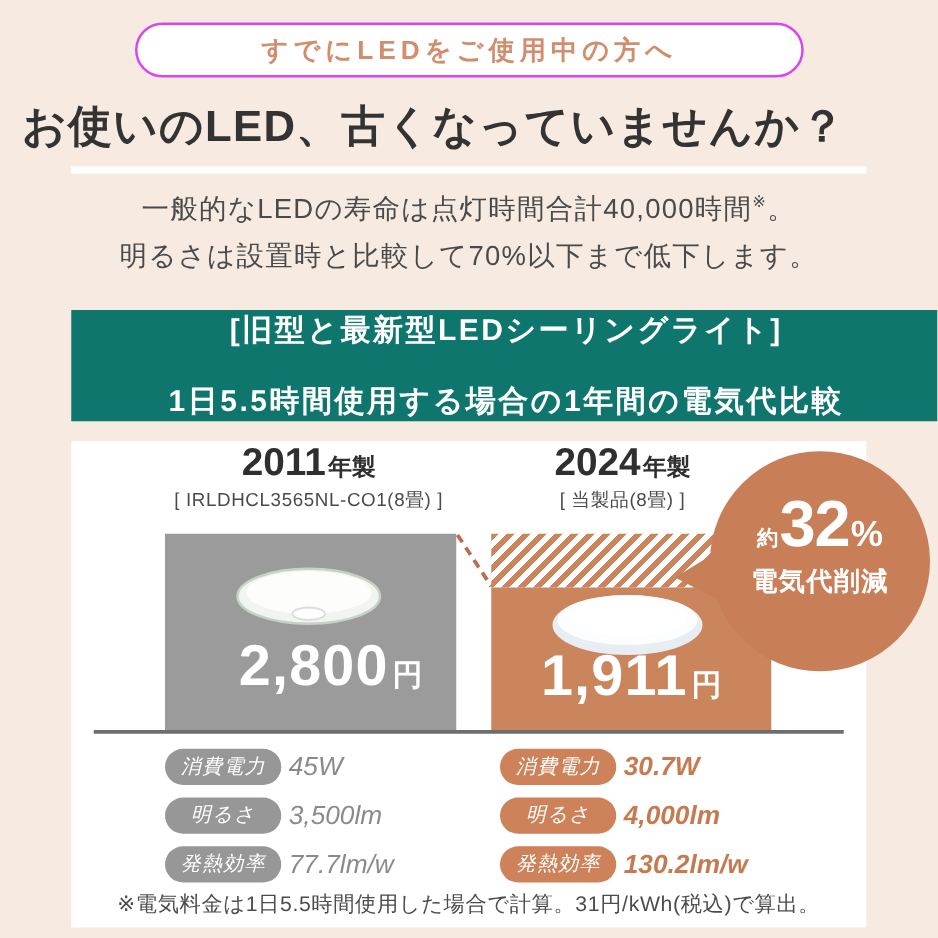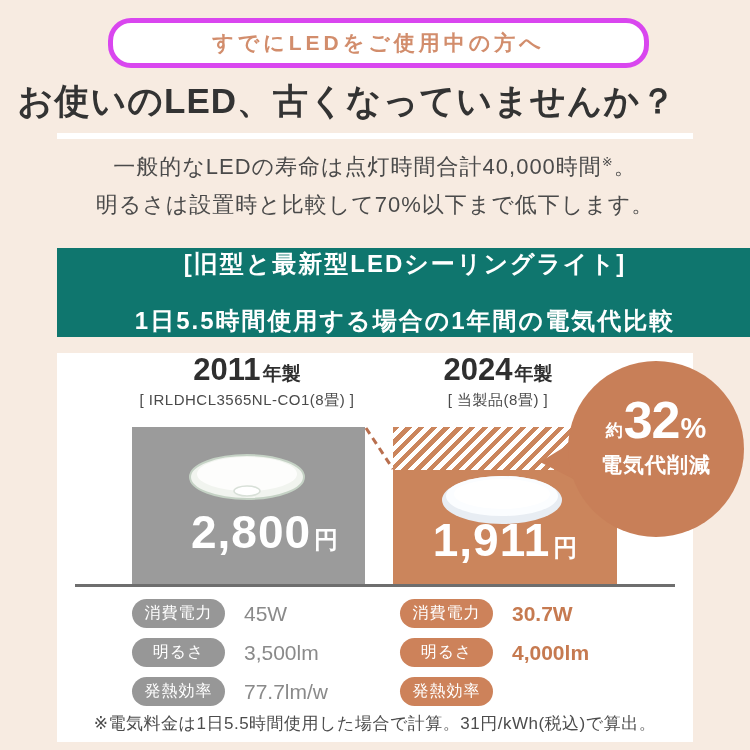--- a/index.html
+++ b/index.html
@@ -4,21 +4,21 @@
 <style>
   html,body{margin:0;padding:0;background:#f7ebe1;}
   #canvas{
     position:relative;width:750px;height:750px;overflow:hidden;
     background:#f7ebe1;
     font-family:"Liberation Sans","DejaVu Sans",sans-serif;
   }
   
   .top-pill{
     position:absolute;left:108px;top:18px;width:531px;height:40px;
-    background:#ffffff;border:5px solid #d946ef;border-radius:23px;
+    background:#ffffff;border:2px solid #d946ef;border-radius:23px;
     display:flex;align-items:center;justify-content:center;
   }
   .top-pill span{color:#d28d6c;font-size:21px;font-weight:600;letter-spacing:4px;}
   
   .heading{
     position:absolute;left:0;top:78px;width:694px;margin:0;
     text-align:center;font-size:35px;font-weight:bold;color:#333333;letter-spacing:1px;
   }
   .heading-underline{position:absolute;left:57px;top:133px;width:636px;height:6px;background:#ffffff;}
   
@@ -64,21 +64,21 @@
     position:absolute;left:568px;top:361px;width:176px;height:176px;border-radius:50%;
     background:#c87f58;color:#ffffff;display:flex;flex-direction:column;align-items:center;
     justify-content:center;padding-bottom:26px;box-sizing:border-box;
   }
   .badge-top{display:flex;align-items:flex-end;line-height:1;}
   .badge .approx{font-size:17px;font-weight:bold;margin-bottom:7px;margin-right:1px;}
   .badge .pct{font-size:52px;font-weight:bold;letter-spacing:-1px;}
   .badge .pctsign{font-size:29px;font-weight:bold;margin-bottom:3px;margin-left:1px;}
   .badge-label{font-size:21px;font-weight:bold;letter-spacing:1px;margin-top:5px;}
   
-  .spec-row{position:absolute;display:flex;align-items:center;gap:19px;height:29px;}
+  .spec-row{position:absolute;display:flex;align-items:center;gap:6px;height:29px;font-style:italic;}
   .spec-row.colL{left:132px;}
   .spec-row.colR{left:400px;}
   .spec-row.r1{top:599px;}
   .spec-row.r2{top:638px;}
   .spec-row.r3{top:677px;}
   .pill{
     width:93px;height:29px;border-radius:15px;display:flex;align-items:center;justify-content:center;
     color:#ffffff;font-size:16px;letter-spacing:1px;flex:none;
   }
   .pill.g{background:#979797;}
@@ -175,17 +175,18 @@
   <div class="spec-row colR r1">
     <div class="pill o">消費電力</div>
     <div class="val o">30.7W</div>
   </div>
   <div class="spec-row colR r2">
     <div class="pill o">明るさ</div>
     <div class="val o">4,000lm</div>
   </div>
   <div class="spec-row colR r3">
     <div class="pill o">発熱効率</div>
+    <div class="val o">130.2lm/w</div>
   </div>
 
   <p class="footnote">※電気料金は1日5.5時間使用した場合で計算。31円/kWh(税込)で算出。</p>
 
 </div>
 
 </body></html>

